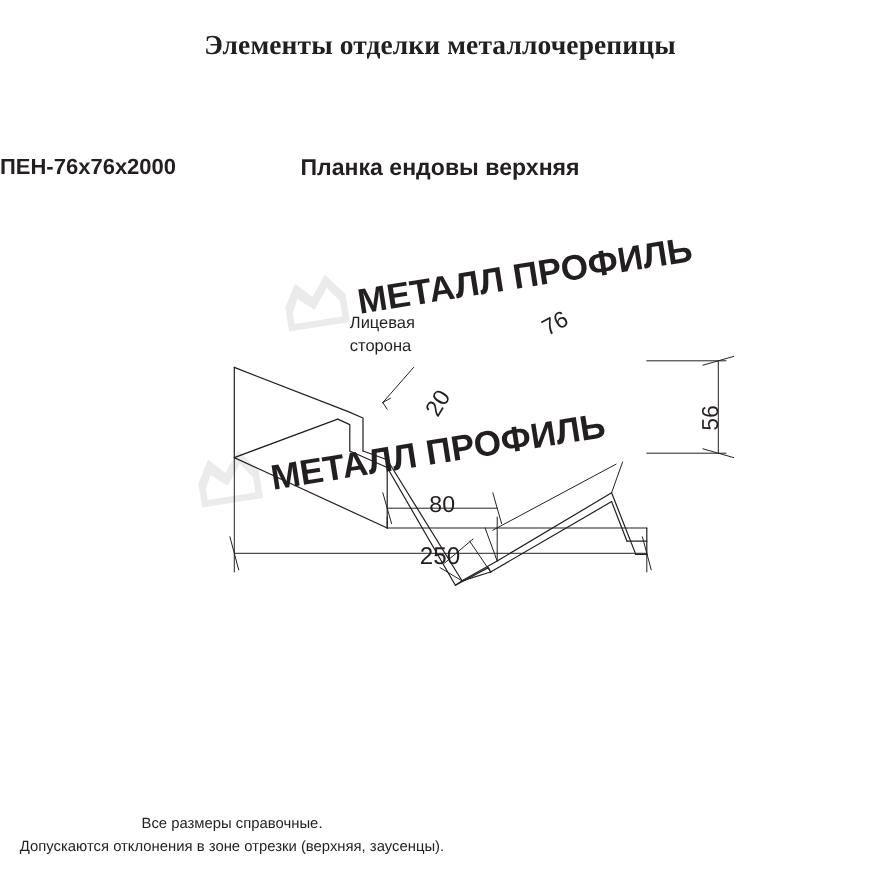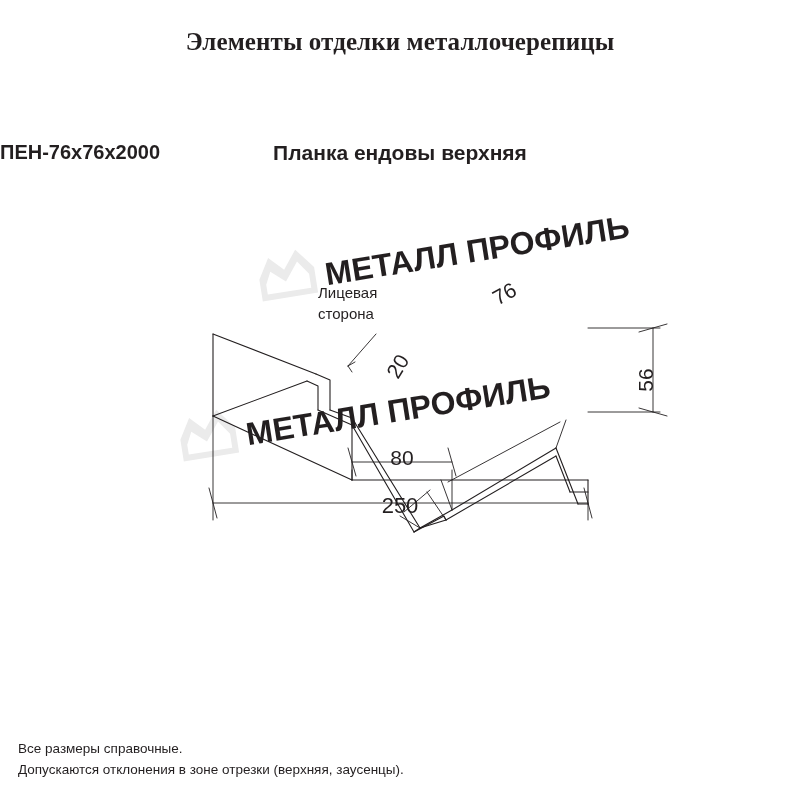--- a/index.html
+++ b/index.html
@@ -63,20 +63,21 @@
     width: 800px;
     height: 420px;
     pointer-events: none;
   }
   .footnotes {
     position: absolute;
     left: 18px;
     bottom: 19px;
     font-size: 13.5px;
     line-height: 1.55;
+    text-align: center;
   }
   .footnotes div {
     white-space: nowrap;
   }
   svg { display: block; }
   text {
     font-family: "Liberation Sans", sans-serif;
     fill: #231f20;
   }
 </style>

